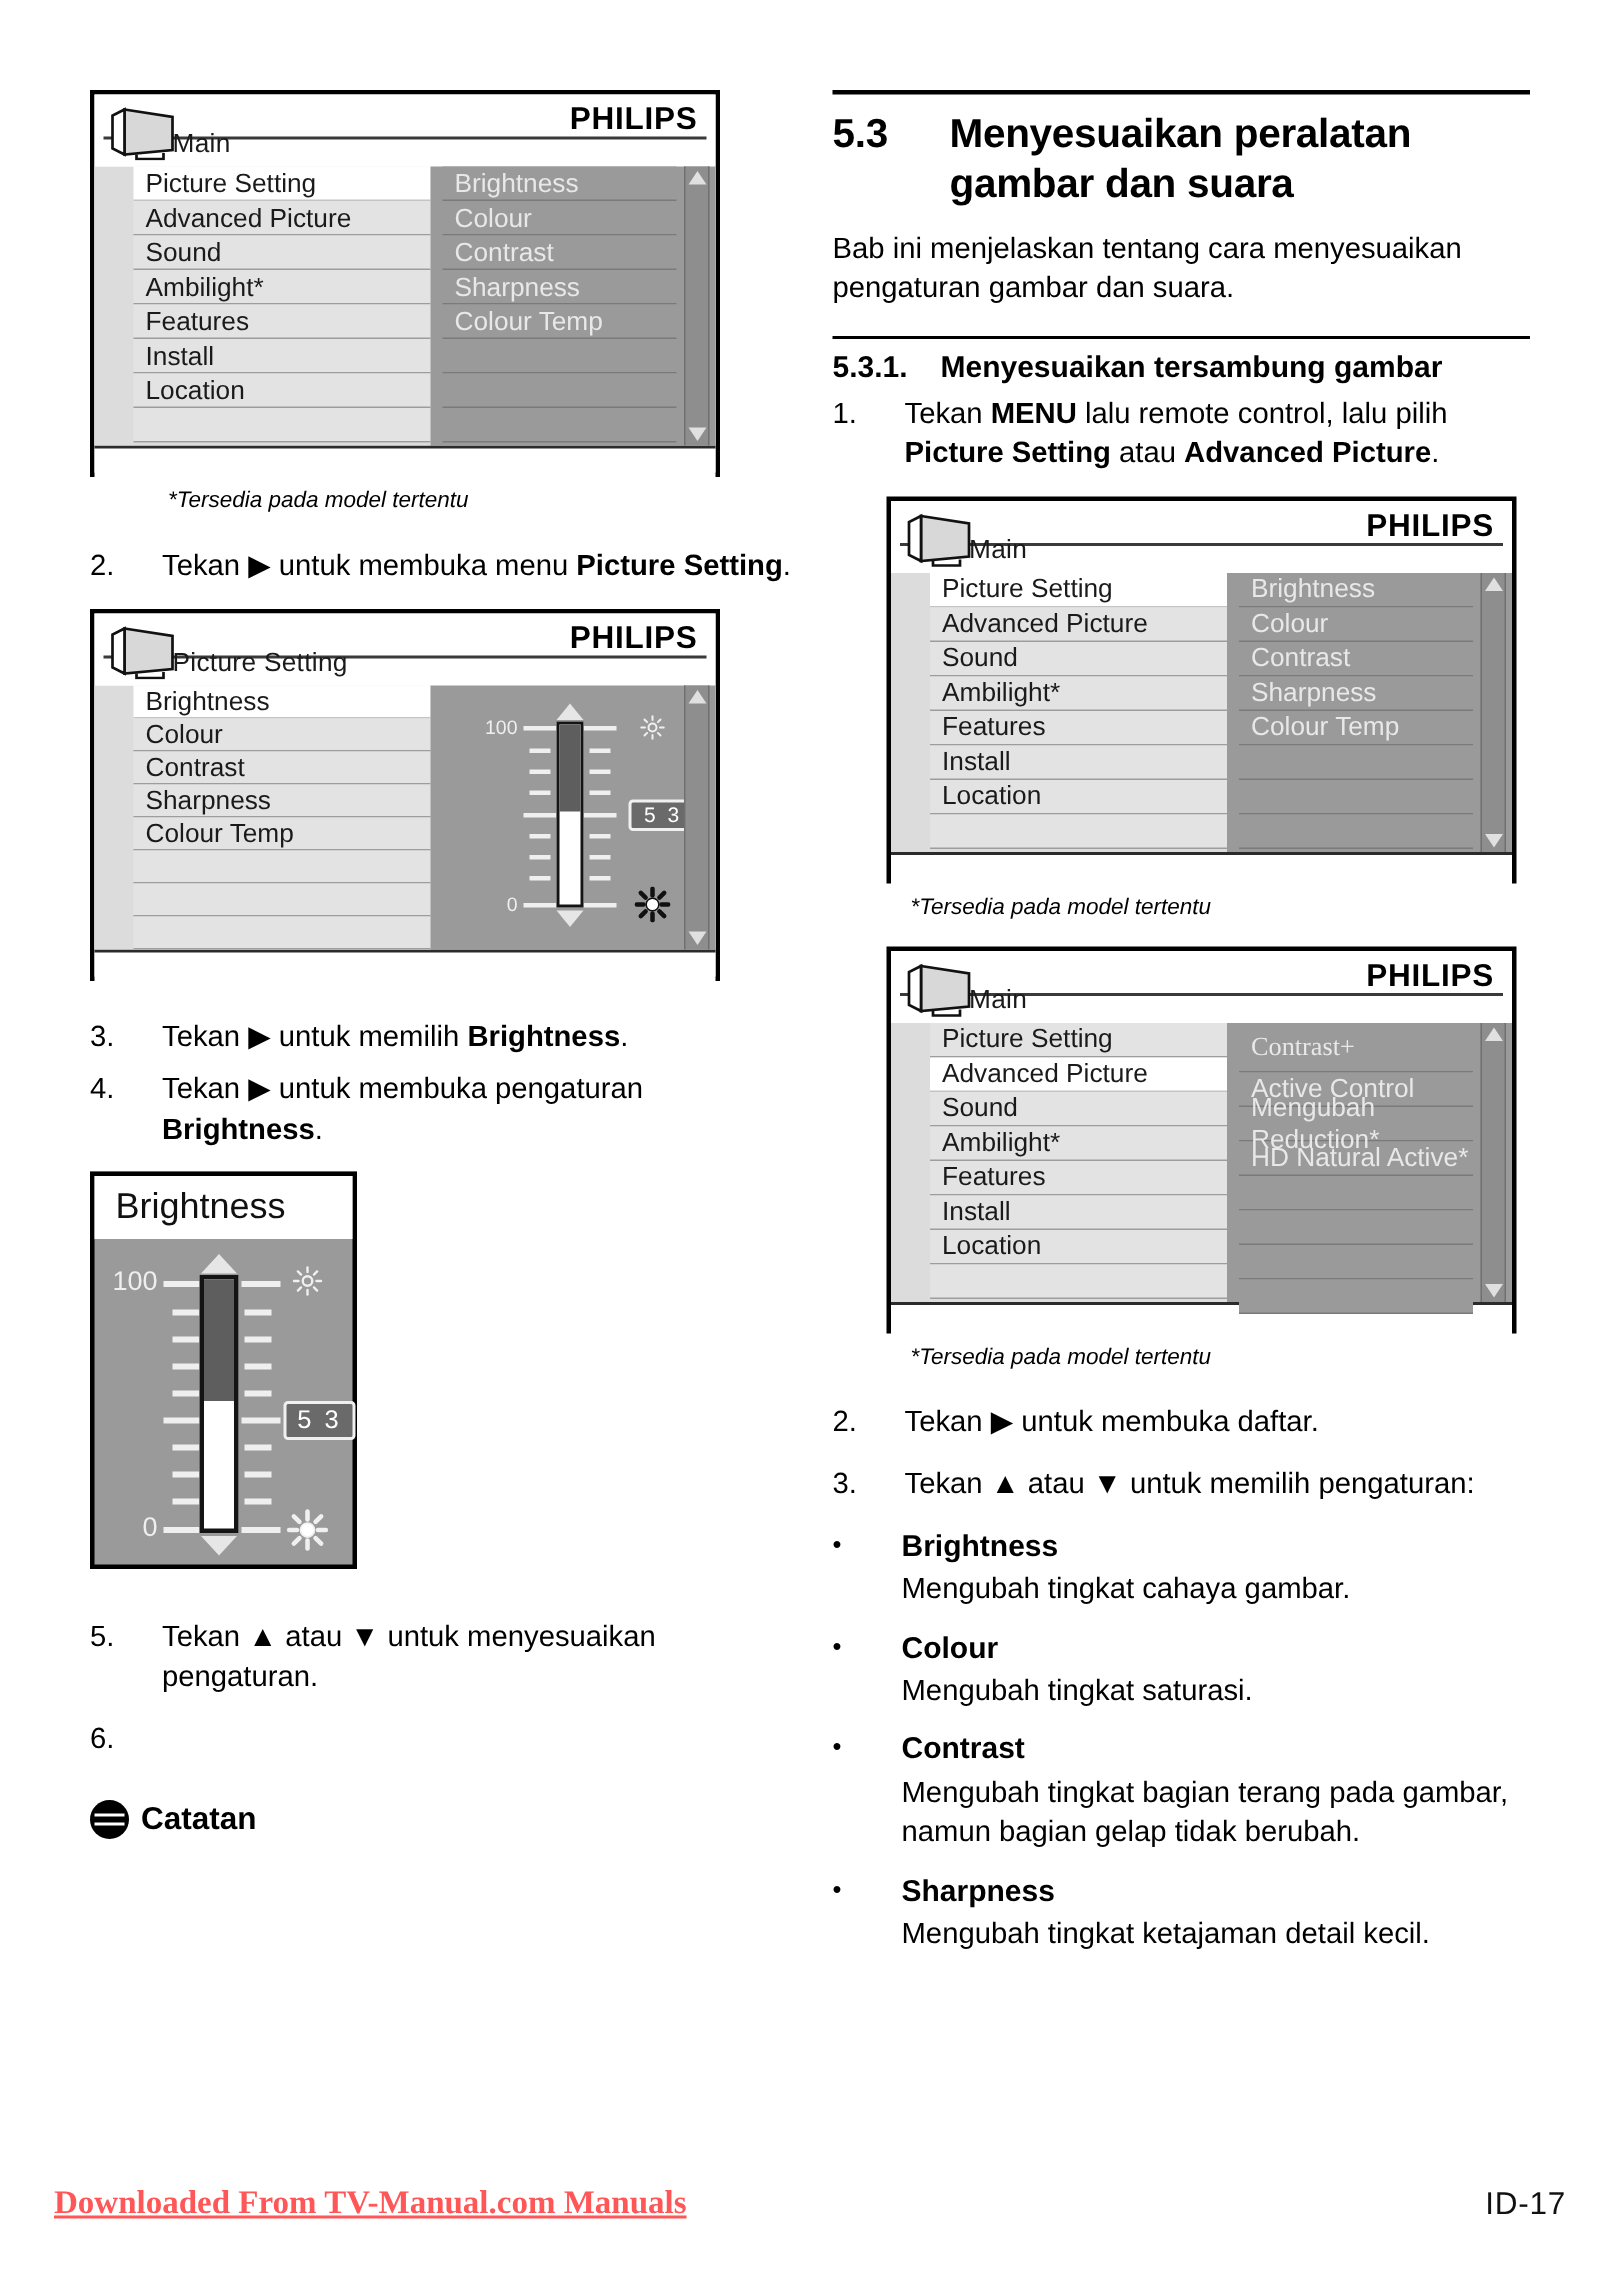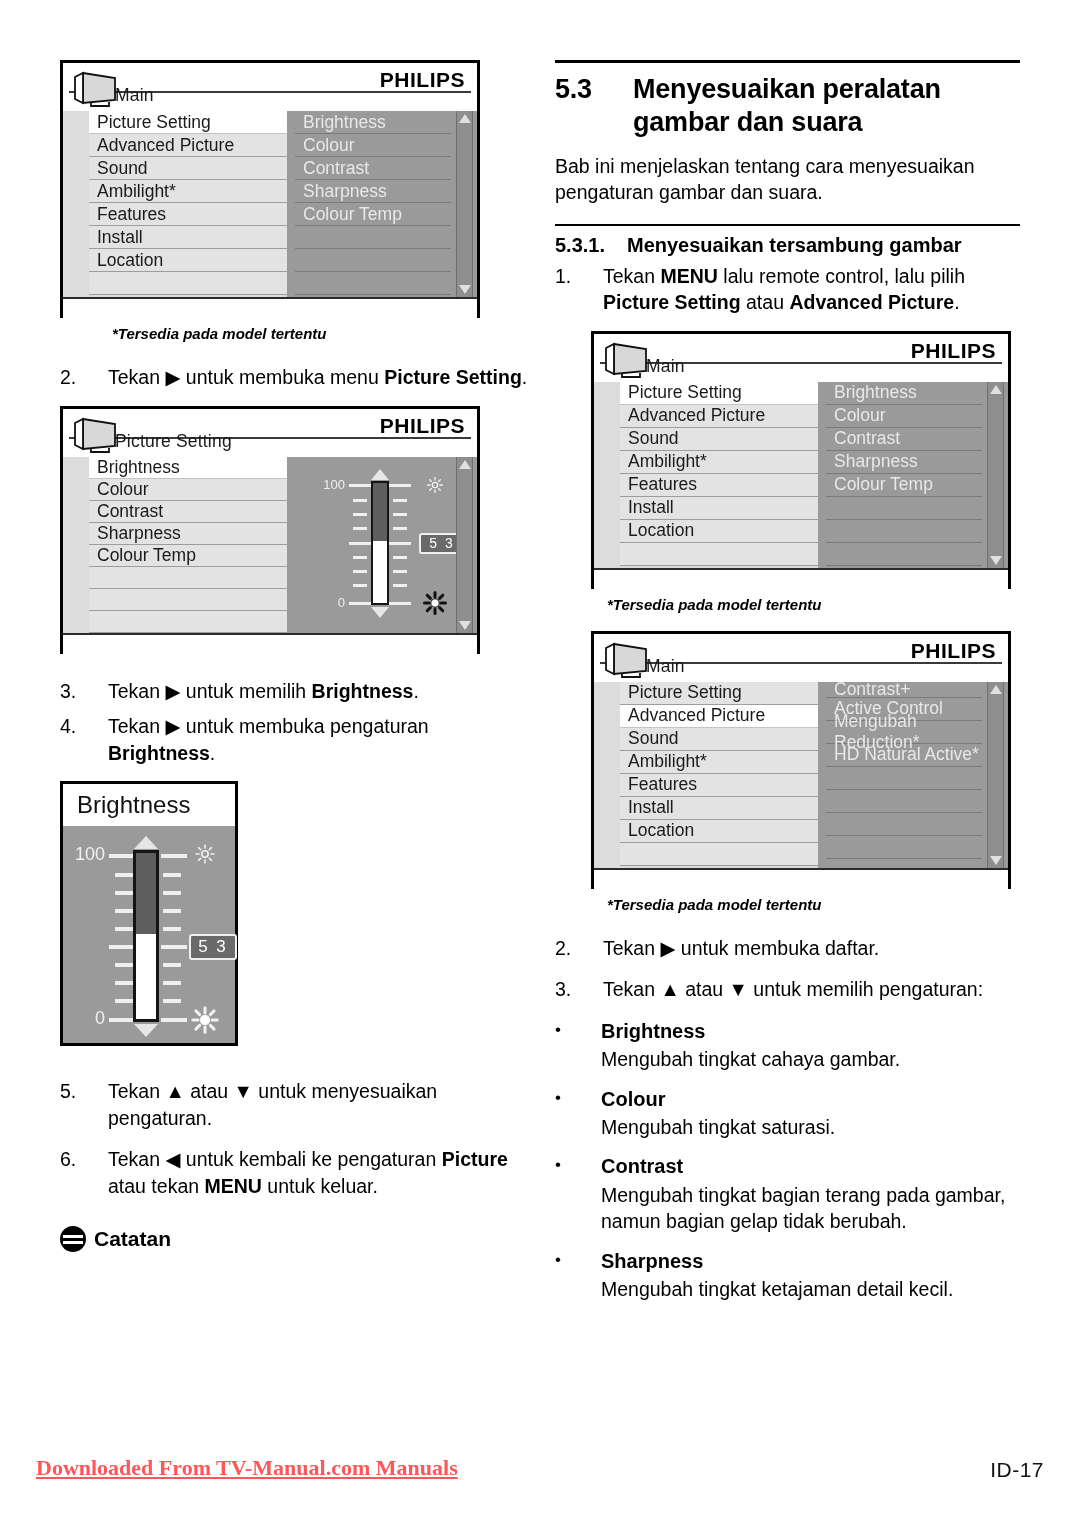--- a/index.html
+++ b/index.html
@@ -114,21 +114,20 @@
     background: #fff;
   }
   .note .head .glyph::before { top: 9px; }
   .note .head .glyph::after  { top: 15px; }
   .note .txt { padding-left: 42px; }
 
   .caption {
     font-size: 15px;
     font-style: italic;
     margin: 7px 0 0 52px;
-    font-weight: bold;
   }
 
   
   .osd {
     border: 3px solid #000;
     background: #ffffff;
     box-sizing: border-box;
     position: relative;
   }
   .osd-header {
@@ -544,21 +543,20 @@
       </div>
     </div>
 
     <ol class="steps" style="margin-top:32px;">
       <li class="step">
         <span class="num">5.</span>
         <span class="txt"><span>Tekan </span><span>▲</span><span> atau </span><span>▼</span><span> untuk menyesuaikan pengaturan.</span></span>
       </li>
       <li class="step">
         <span class="num">6.</span>
-        <span class="txt"><span>Tekan </span><span>◀</span><span> untuk kembali ke pengaturan </span><span class="b">Picture</span><span> atau tekan </span><span class="b">MENU</span><span> untuk keluar.</span></span>
       </li>
     </ol>
 
     <div class="note">
       <div class="head">
         <span class="glyph"></span>
         <span>Catatan</span>
       </div>
     </div>
 
@@ -647,21 +645,21 @@
           <div class="osd-item" style="height:23px;">Picture Setting</div>
           <div class="osd-item sel" style="height:23px;">Advanced Picture</div>
           <div class="osd-item" style="height:23px;">Sound</div>
           <div class="osd-item" style="height:23px;">Ambilight*</div>
           <div class="osd-item" style="height:23px;">Features</div>
           <div class="osd-item" style="height:23px;">Install</div>
           <div class="osd-item" style="height:23px;">Location</div>
           <div class="osd-item blank" style="height:23px;"></div>
         </div>
         <div class="osd-rightpane">
-          <div class="osd-ritem" style="height:16px;margin-right:26px;">Contrast+</div>
+          <div class="osd-ritem" style="height:33px;margin-right:26px;font-family:Liberation Serif, serif;">Contrast+</div>
           <div class="osd-ritem" style="height:23px;margin-right:26px;">Active Control</div>
           <div class="osd-ritem" style="height:23px;margin-right:26px;">Mengubah Reduction*</div>
           <div class="osd-ritem" style="height:23px;margin-right:26px;">HD Natural Active*</div>
           <div class="osd-ritem blank" style="height:23px;margin-right:26px;"></div>
           <div class="osd-ritem blank" style="height:23px;margin-right:26px;"></div>
           <div class="osd-ritem blank" style="height:23px;margin-right:26px;"></div>
           <div class="osd-ritem blank" style="height:23px;margin-right:26px;"></div>
           <div class="osd-scroll" style="height:186px;">
             <div class="tri-up"></div>
             <div class="tri-dn"></div>

